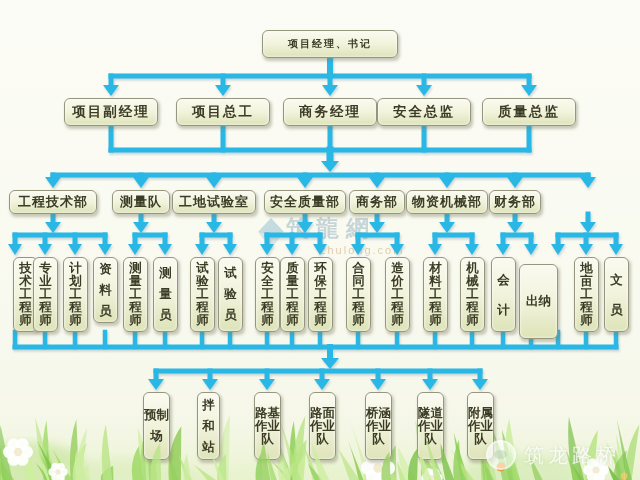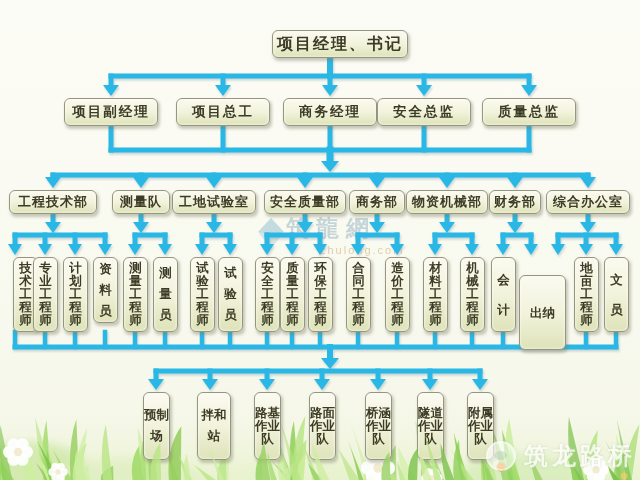--- a/index.html
+++ b/index.html
@@ -13,29 +13,29 @@
   #wm-center .wm-sub{display:block;font-style:normal;font-size:11px;color:#c9a96e;letter-spacing:2px;margin:2px 0 0 34px;font-family:"Liberation Sans",sans-serif;}
   #connectors{z-index:2;filter:drop-shadow(1px 2px 1px rgba(90,130,150,.30));}
   #boxes{position:absolute;left:0;top:0;width:640px;height:480px;z-index:3;}
   #grass-front{z-index:4;pointer-events:none;}
   .obox{position:absolute;box-sizing:border-box;border:1px solid #96967e;border-radius:6px;
         background:linear-gradient(#fafaf0,#f2f3dc 50%,#dde3b8);
         box-shadow:1.5px 2.5px 3px rgba(125,125,100,.40), inset 0 0 3px rgba(255,255,255,.9);
         color:#3c3c26;font-weight:bold;display:flex;align-items:center;justify-content:center;
         text-align:center;}
   .hbox{font-size:13.5px;letter-spacing:2px;white-space:nowrap;}
-  .root{font-size:16px;margin-left:10px;}
+  .root{font-size:10px;}
   .dept{font-size:13px;letter-spacing:1px;}
   .vbox{font-size:12.5px;word-break:break-all;padding:3px 0;letter-spacing:0;}
   #site-logo{position:absolute;left:486px;top:440px;z-index:5;display:flex;align-items:center;opacity:.8;}
   #site-logo .badge{width:26px;height:26px;border-radius:50%;background:rgba(255,255,255,.75);
         border:2px solid rgba(255,255,255,.9);box-shadow:0 0 4px rgba(200,220,180,.6);margin-right:8px;position:relative;}
   #site-logo .badge::after{content:"";position:absolute;left:6px;top:8px;width:13px;height:9px;
         border-radius:50%;background:rgba(190,205,190,.55);}
-  #site-logo .logo-text{font-size:24px;font-weight:bold;color:rgba(255,255,255,.95);letter-spacing:4px;
+  #site-logo .logo-text{font-size:20px;font-weight:normal;color:rgba(255,255,255,.95);letter-spacing:4px;
         text-shadow:0 0 3px rgba(180,200,160,.8);}
 </style>
 </head>
 <body>
 
 <div class="stage">
   <svg id="grass" class="layer">
       <defs>
         <linearGradient id="gg" x1="0" y1="0" x2="0" y2="1">
           <stop offset="0" stop-color="#f6f8e8" stop-opacity="0"></stop>
@@ -334,42 +334,41 @@
       <div class="obox hbox" style="left: 283px; top: 98px; width: 94px; height: 28px;">商务经理</div>
       <div class="obox hbox" style="left: 377px; top: 98px; width: 94px; height: 28px;">安全总监</div>
       <div class="obox hbox" style="left: 482px; top: 98px; width: 94px; height: 28px;">质量总监</div>
       <div class="obox hbox dept" style="left: 9px; top: 190px; width: 88px; height: 24px;">工程技术部</div>
       <div class="obox hbox dept" style="left: 112px; top: 190px; width: 58px; height: 24px;">测量队</div>
       <div class="obox hbox dept" style="left: 172px; top: 190px; width: 84px; height: 24px;">工地试验室</div>
       <div class="obox hbox dept" style="left: 264px; top: 190px; width: 82px; height: 24px;">安全质量部</div>
       <div class="obox hbox dept" style="left: 349px; top: 190px; width: 56px; height: 24px;">商务部</div>
       <div class="obox hbox dept" style="left: 406px; top: 190px; width: 82px; height: 24px;">物资机械部</div>
       <div class="obox hbox dept" style="left: 489px; top: 190px; width: 52px; height: 24px;">财务部</div>
-      <div class="obox hbox dept" style="left: 546px; top: 190px; width: 84px; height: 24px;">综合办公室</div>
       <div class="obox vbox" style="left: 3px; top: 257px; width: 25px; height: 75px; line-height: 13px; margin-left: 10px;">技术工程师</div>
       <div class="obox vbox" style="left: 33px; top: 257px; width: 25px; height: 75px; line-height: 13px;">专业工程师</div>
       <div class="obox vbox" style="left: 63px; top: 257px; width: 25px; height: 75px; line-height: 13px;">计划工程师</div>
       <div class="obox vbox" style="left: 93px; top: 257px; width: 25px; height: 66px; line-height: 21px;">资料员</div>
       <div class="obox vbox" style="left: 123px; top: 257px; width: 25px; height: 75px; line-height: 13px;">测量工程师</div>
       <div class="obox vbox" style="left: 153px; top: 257px; width: 25px; height: 75px; line-height: 21px;">测量员</div>
       <div class="obox vbox" style="left: 190px; top: 257px; width: 25px; height: 75px; line-height: 13px;">试验工程师</div>
       <div class="obox vbox" style="left: 255px; top: 257px; width: 25px; height: 75px; line-height: 13px;">安全工程师</div>
       <div class="obox vbox" style="left: 218px; top: 257px; width: 25px; height: 75px; line-height: 21px;">试验员</div>
       <div class="obox vbox" style="left: 280px; top: 257px; width: 25px; height: 75px; line-height: 13px;">质量工程师</div>
       <div class="obox vbox" style="left: 308px; top: 257px; width: 25px; height: 75px; line-height: 13px;">环保工程师</div>
       <div class="obox vbox" style="left: 346px; top: 257px; width: 25px; height: 75px; line-height: 13px;">合同工程师</div>
       <div class="obox vbox" style="left: 385px; top: 257px; width: 25px; height: 75px; line-height: 13px;">造价工程师</div>
       <div class="obox vbox" style="left: 423px; top: 257px; width: 25px; height: 75px; line-height: 13px;">材料工程师</div>
       <div class="obox vbox" style="left: 460px; top: 257px; width: 25px; height: 75px; line-height: 13px;">机械工程师</div>
       <div class="obox vbox" style="left: 491px; top: 257px; width: 25px; height: 75px; line-height: 30px;">会计</div>
-      <div class="obox vbox" style="left: 519px; top: 275px; width: 47px; height: 75px; line-height: 30px;">出纳</div>
+      <div class="obox vbox" style="left: 519px; top: 264px; width: 39px; height: 75px; line-height: 30px; font-family: Liberation Mono, monospace;">出纳</div>
       <div class="obox vbox" style="left: 574px; top: 257px; width: 25px; height: 75px; line-height: 13px;">地亩工程师</div>
       <div class="obox vbox" style="left: 604px; top: 257px; width: 25px; height: 75px; line-height: 30px;">文员</div>
       <div class="obox vbox" style="left: 143px; top: 392px; width: 27px; height: 68px; line-height: 21px;">预制场</div>
-      <div class="obox vbox" style="left: 197px; top: 392px; width: 34px; height: 68px; line-height: 21px;">拌和站</div>
+      <div class="obox vbox" style="left: 197px; top: 392px; width: 23px; height: 68px; line-height: 21px;">拌和站</div>
       <div class="obox vbox" style="left: 254px; top: 392px; width: 27px; height: 68px; line-height: 13px;">路基作业队</div>
       <div class="obox vbox" style="left: 309px; top: 392px; width: 27px; height: 68px; line-height: 13px;">路面作业队</div>
       <div class="obox vbox" style="left: 365px; top: 392px; width: 27px; height: 68px; line-height: 13px;">桥涵作业队</div>
       <div class="obox vbox" style="left: 417px; top: 392px; width: 27px; height: 68px; line-height: 13px;">隧道作业队</div>
       <div class="obox vbox" style="left: 467px; top: 392px; width: 27px; height: 68px; line-height: 13px;">附属作业队</div>
     </div>
 
   <svg id="grass-front" class="layer">
       <path d="M424.13923182441704,482 Q 419.0753990912209,463.6437191358025 420.1166323731139,451.40619855967077 Q 426.387244941701,466.7030992798354 432.65785751028807,482 Z" fill="#cdeea0" opacity="0.8"></path>
       <path d="M445.9585048010974,482 Q 440.36970421810696,458.9888065843621 440.63913751714676,443.6480109739369 Q 447.8237482853223,462.8240054869685 455.00835905349794,482 Z" fill="#7bc24a" opacity="0.8"></path>

